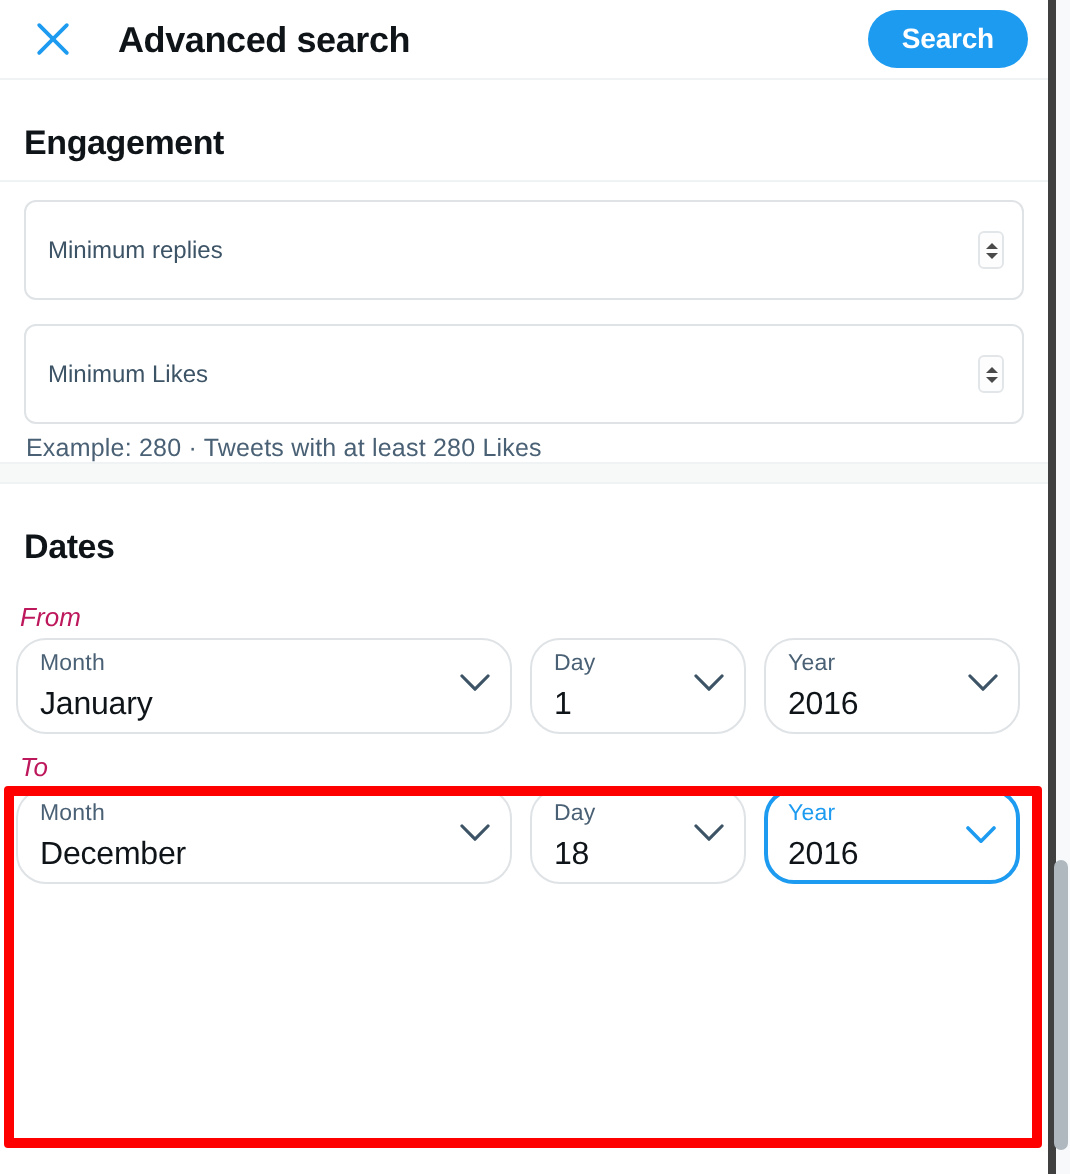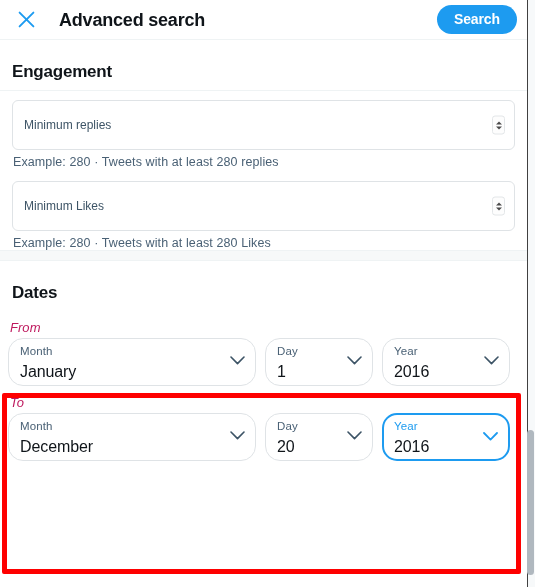--- a/index.html
+++ b/index.html
@@ -26,21 +26,21 @@
   }
 
   
   .panel {
     position: absolute;
     left: 0;
     top: 0;
     width: 528px;
     height: 587px;
     background: #ffffff;
-    border-right: 1px solid #404040;
+    border-right: 4px solid #404040;
   }
 
   
   .header {
     position: relative;
     height: 40px;
     background: #ffffff;
     border-bottom: 1px solid #eff3f4;
     display: flex;
     align-items: center;
@@ -292,21 +292,20 @@
     <div class="eng-body">
 
       <div class="field-group">
         <div class="num-wrap">
           <input class="num-input" type="text" placeholder="Minimum replies" style="">
           <span class="spinner">
             <span class="sp-up"></span>
             <span class="sp-dn"></span>
           </span>
         </div>
-        <div class="helper">Example: 280 · Tweets with at least 280 replies</div>
       </div>
 
       <div class="field-group">
         <div class="num-wrap">
           <input class="num-input" type="text" placeholder="Minimum Likes" style="">
           <span class="spinner">
             <span class="sp-up"></span>
             <span class="sp-dn"></span>
           </span>
         </div>
@@ -365,21 +364,21 @@
           <div class="sel-value">December</div>
           <span class="chevron">
             <svg width="15" height="9" viewBox="0 0 15 9" aria-hidden="true">
               <path d="M1 1 L7.5 7.6 L14 1" fill="none" stroke="#3d5466" stroke-width="1.6" stroke-linecap="round" stroke-linejoin="round"></path>
             </svg>
           </span>
         </div>
 
         <div class="select-box day">
           <div class="sel-label">Day</div>
-          <div class="sel-value">20</div>
+          <div class="sel-value">18</div>
           <span class="chevron">
             <svg width="15" height="9" viewBox="0 0 15 9" aria-hidden="true">
               <path d="M1 1 L7.5 7.6 L14 1" fill="none" stroke="#3d5466" stroke-width="1.6" stroke-linecap="round" stroke-linejoin="round"></path>
             </svg>
           </span>
         </div>
 
         <div class="select-box year focused">
           <div class="sel-label">Year</div>
           <div class="sel-value">2016</div>

